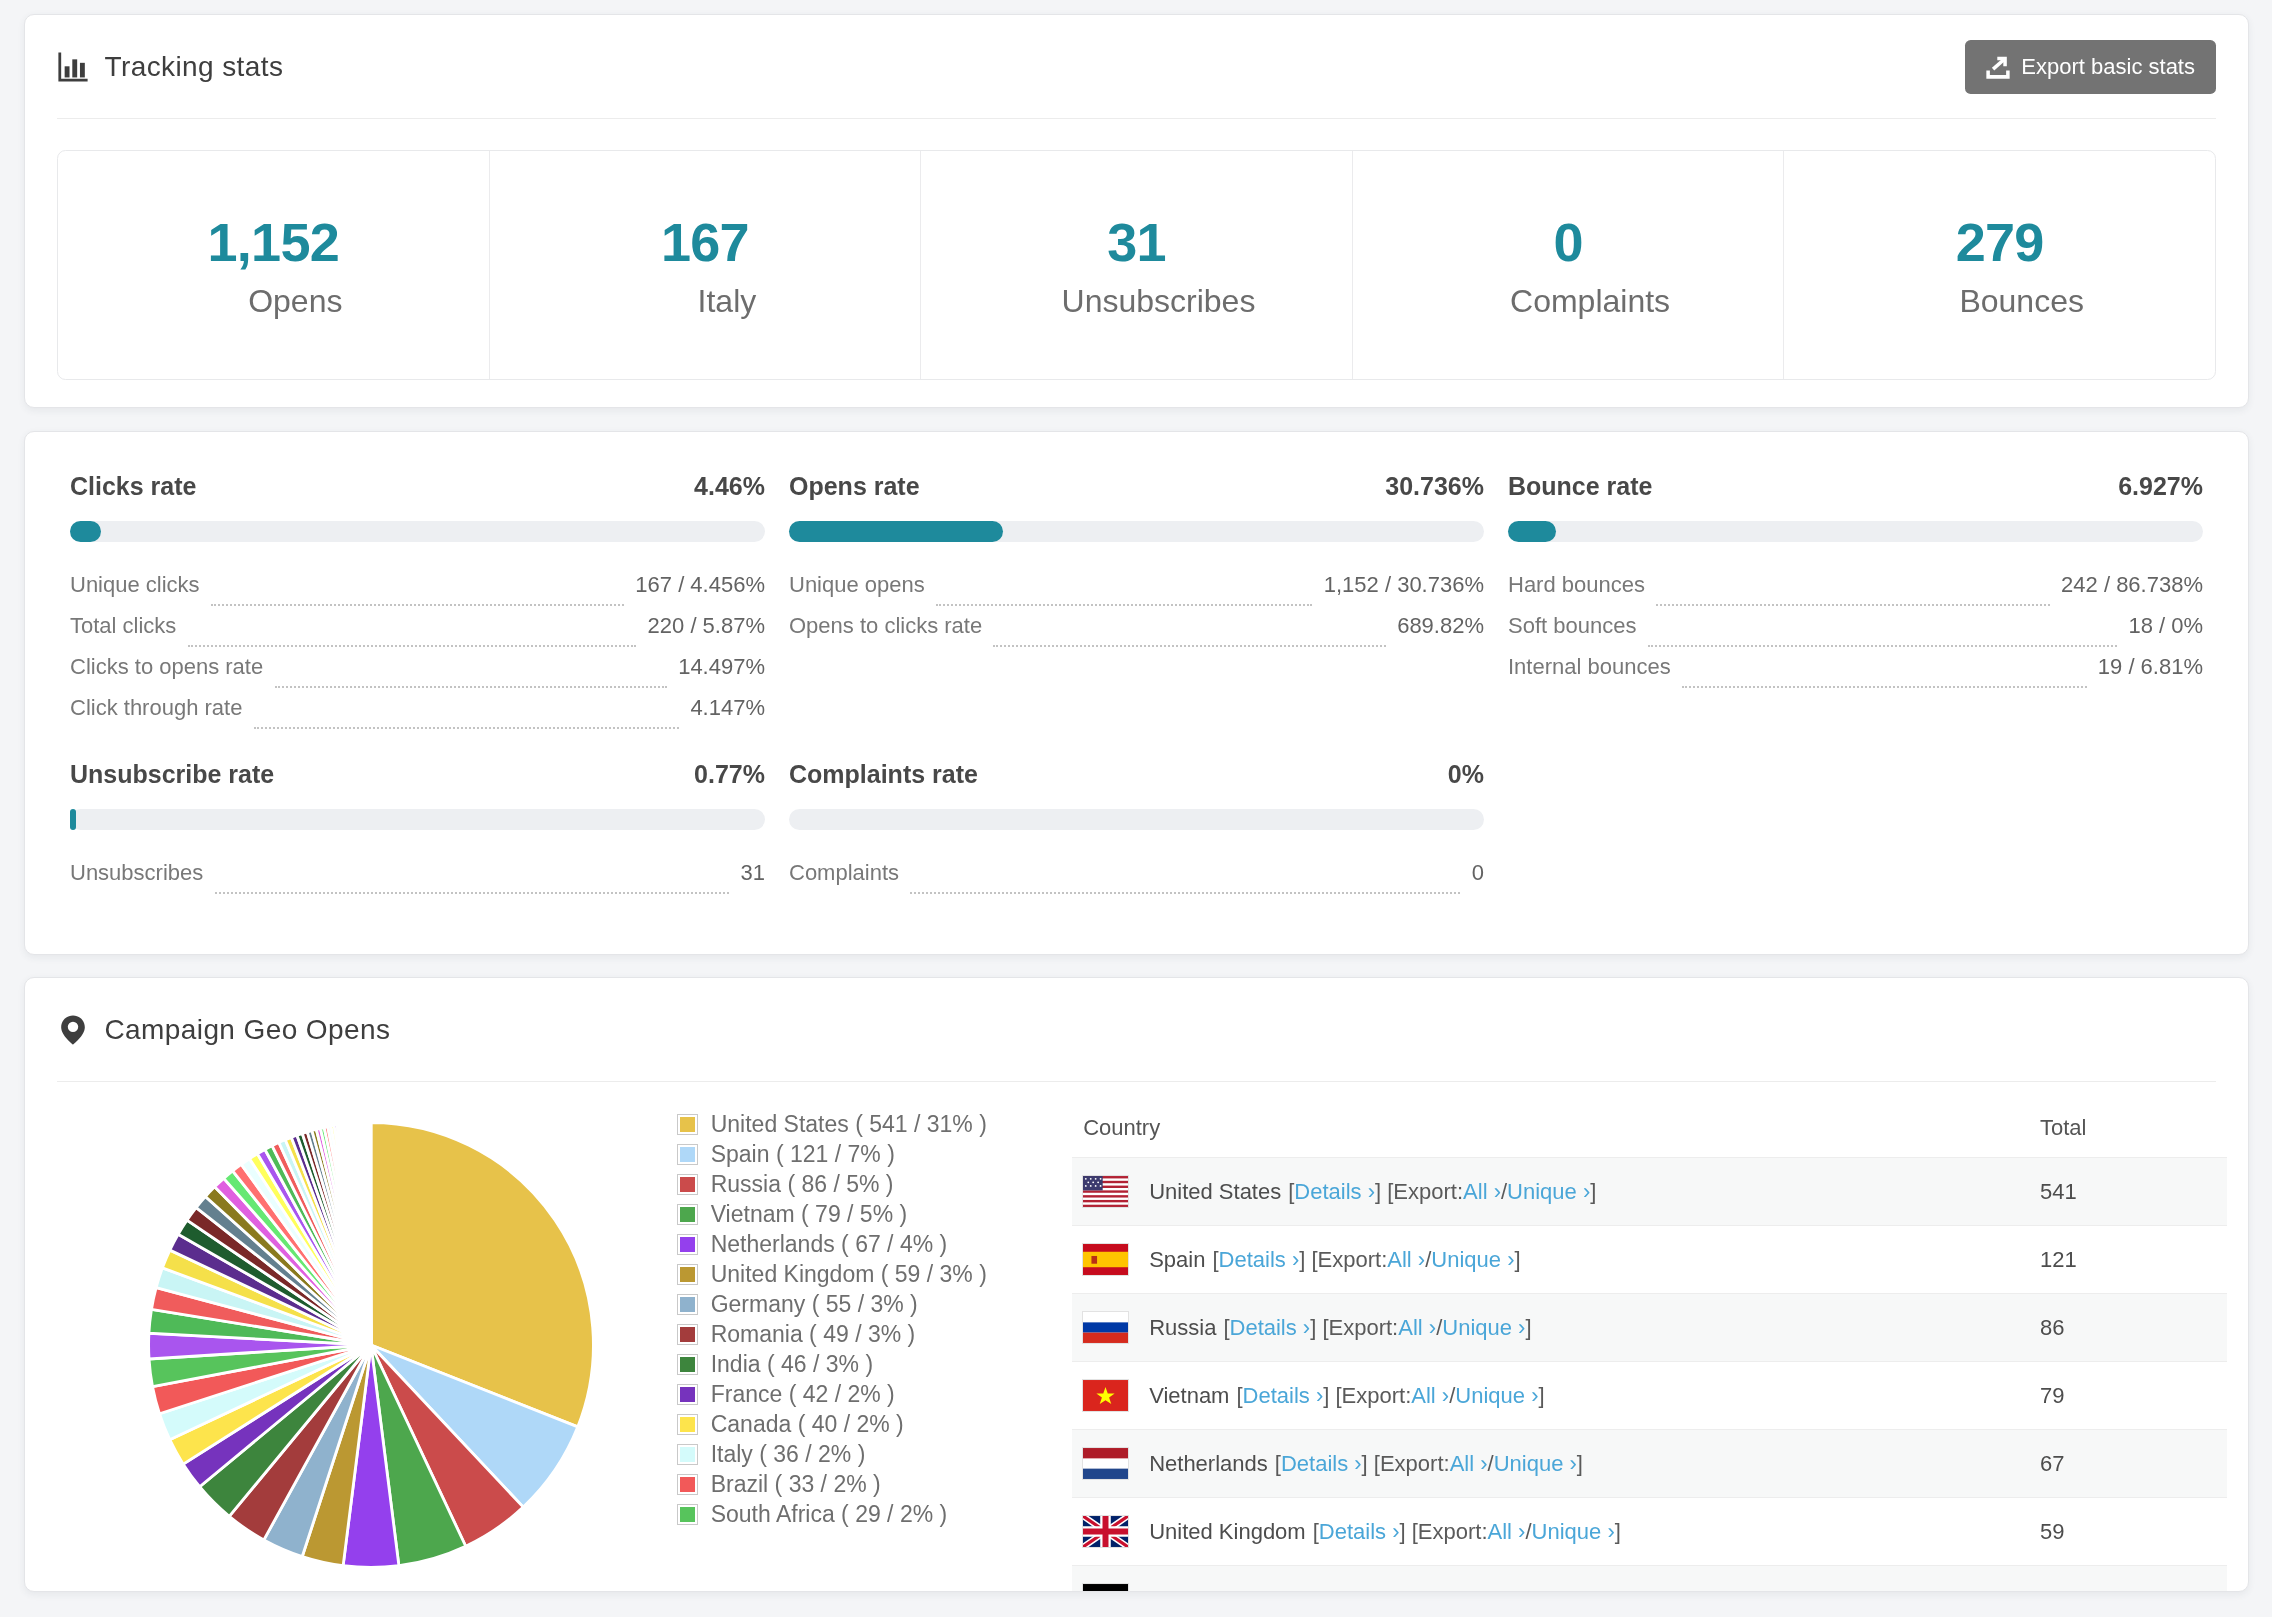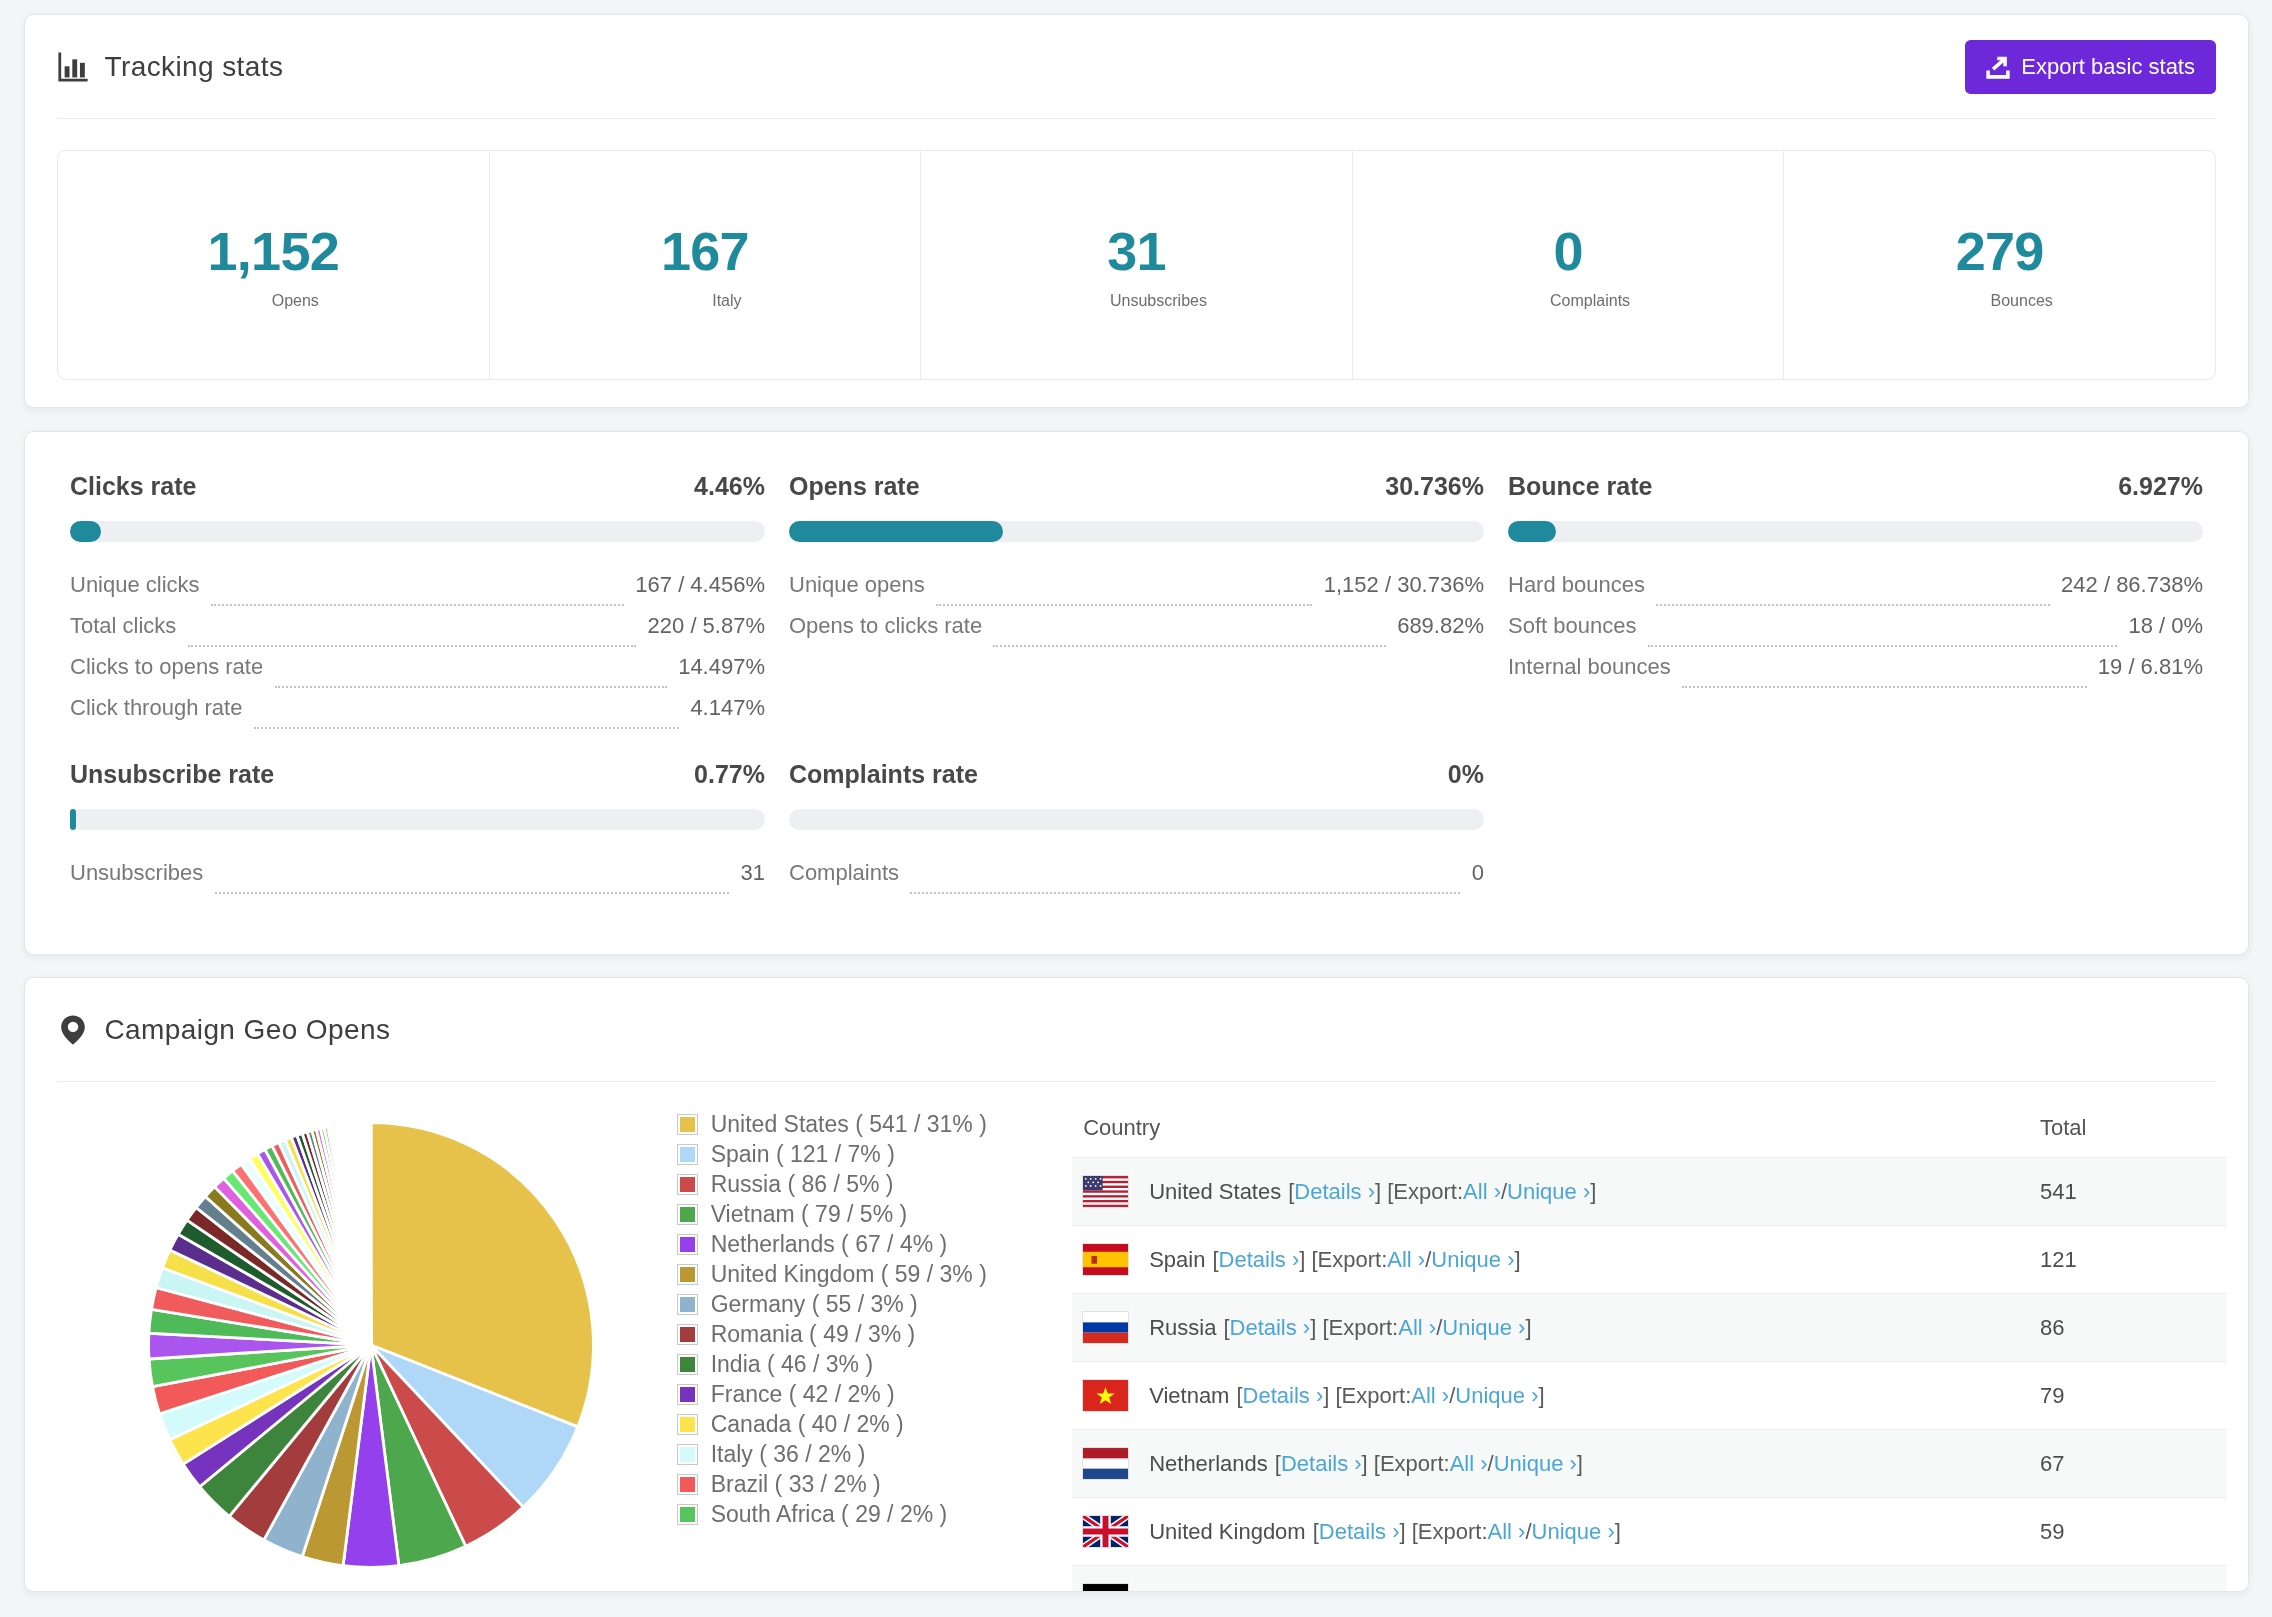--- a/index.html
+++ b/index.html
@@ -7,30 +7,30 @@
     font-family:"Liberation Sans","DejaVu Sans",sans-serif;
     background:#f4f5f7; color:#4a4a4a; }
   .card { background:#fff; border:1.4px solid #e4e5e8; border-radius:10px;
     margin:0 24px; box-shadow:0 2.8px 7px rgba(60,70,90,.07); }
   #tracking-card { margin-top:14px; height:394px; }
   .card-header { display:flex; align-items:center; height:104px;
     margin:0 32px; border-bottom:1.4px solid #ececec; }
   .card-title { font-size:28px; font-weight:500; color:#3e3e3e; margin-left:15.5px; letter-spacing:0.4px; }
   .hdr-icon { width:32px; height:32px; flex:0 0 auto; }
   .spacer { flex:1; }
-  .btn-primary { display:flex; align-items:center; gap:11.3px; background:#6d28d9; color:#fff;
+  .btn-primary { display:flex; align-items:center; gap:11.3px; background:#737373; color:#fff;
     font-size:22px; padding:14px 21px; border-radius:5.6px; border:none; cursor:pointer; }
   
   .stats-strip { display:flex; margin:31px 32px 0; height:230px;
     border:1.4px solid #e8e9eb; border-radius:8.5px; background:#fff; }
   .stat-box { flex:1; display:flex; flex-direction:column; align-items:center;
     justify-content:center; border-right:1.4px solid #ebebed; }
   .stat-box:last-child { border-right:none; }
   .stat-value { font-size:54px; font-weight:700; color:#1e8a9c; letter-spacing:-0.7px; }
-  .stat-label { font-size:16px; color:#6d6d6d; margin-top:10px;margin-left:44px; }
+  .stat-label { font-size:32px; color:#6d6d6d; margin-top:10px;margin-left:44px; }
   
   #rates-card { margin-top:22.6px; height:524px; padding:40px 45px 0; }
   .rates-grid { display:grid; grid-template-columns:repeat(3,1fr); column-gap:47px; row-gap:47px;gap:24px; }
   .rate-head { display:flex; justify-content:space-between; align-items:baseline;
     font-size:25px; font-weight:700; color:#484848; }
   .bar { height:21px; background:#edeff2; border-radius:11.3px; margin:20px 0 30px; }
   .bar-fill { height:21px; background:#1e8a9c; border-radius:11.3px; }
   .detail-row { display:flex; align-items:baseline; height:41px; font-size:22px; color:#787878; }
   .leader { flex:1; border-bottom:2.1px dotted #c3c3c3; margin:0 11.3px; align-self:flex-end; margin-bottom:7px; }
   .detail-value { color:#636363; white-space:nowrap; }

